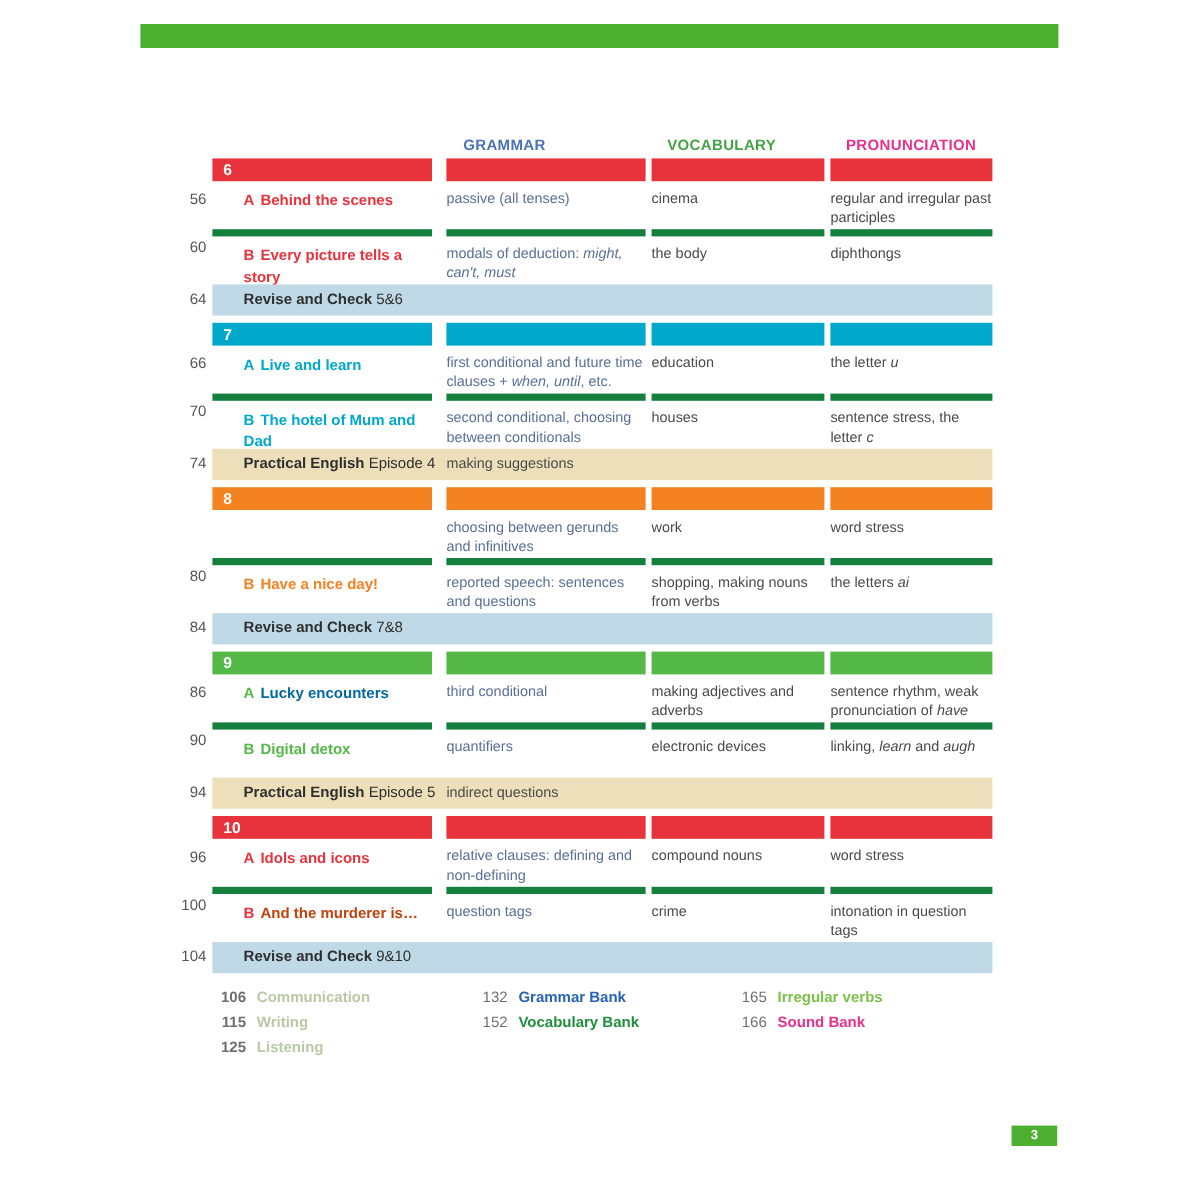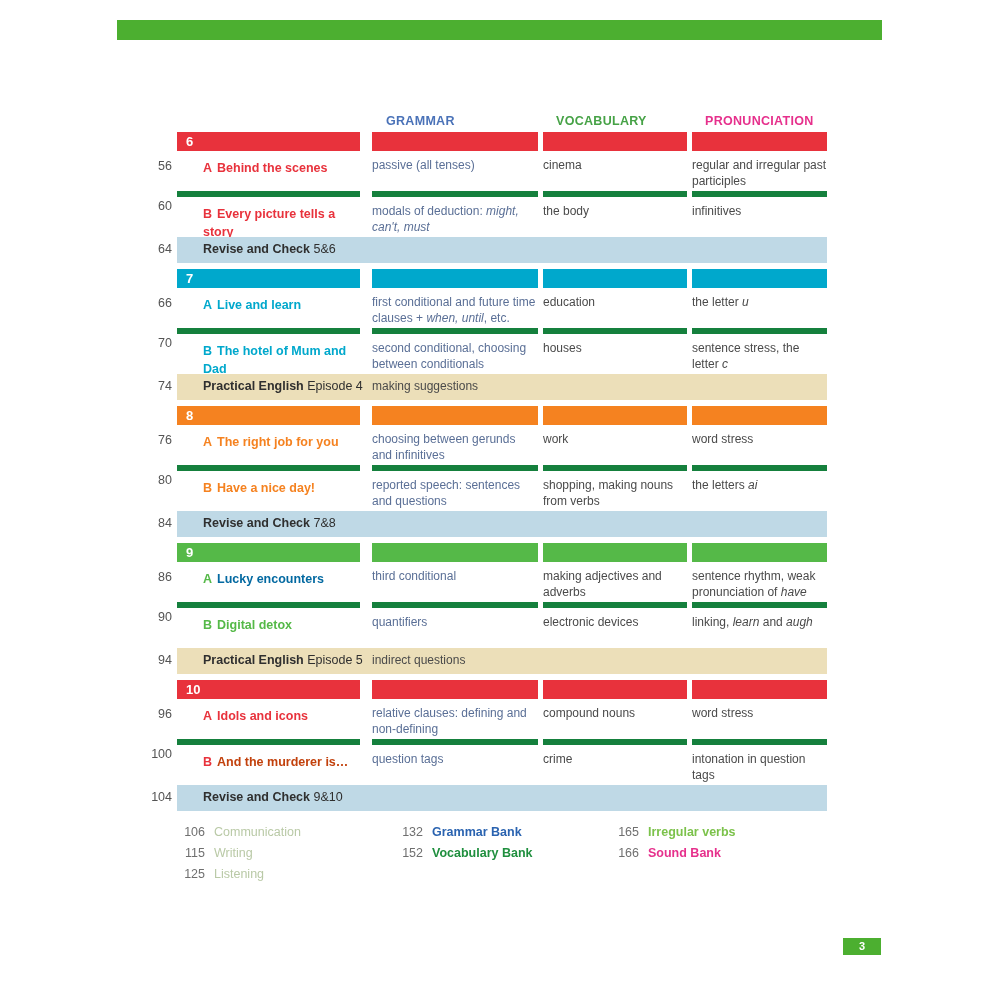--- a/index.html
+++ b/index.html
@@ -140,21 +140,21 @@
     font-size: 12px; color: #4a4a4a;
   }
 
   
   .footer {
     position: absolute;
     left: 177px; top: 822px;
     width: 700px;
   }
   .f-col { position: absolute; top: 0; }
-  .f-col.a { left: 0px; }
+  .f-col.a { left: 0px; font-weight: bold; }
   .f-col.b { left: 218px; }
   .f-col.c { left: 434px; }
   .f-row {
     position: relative;
     height: 21px;
     white-space: nowrap;
   }
   .f-pg {
     display: inline-block;
     width: 28px;
@@ -233,21 +233,21 @@
               <div class="body-txt">the body</div>
             </div>
           </div>
           <div class="cell c1">
             <div class="cell-inner">
               <div class="g-txt">modals of deduction: <em>might, can't, must</em></div>
             </div>
           </div>
           <div class="cell c3">
             <div class="cell-inner">
-              <div class="body-txt">infinitives</div>
+              <div class="body-txt">diphthongs</div>
             </div>
           </div>
         </div>
       </div>
       <div class="band revise">
         <div class="band-bg"></div>
         <div class="band-pg">64</div>
         <div class="band-txt"><b>Revise and Check</b> 5&amp;6</div>
       </div>
       <div class="unit">
@@ -307,23 +307,20 @@
       </div>
       <div class="unit">
         <div class="unit-bar">
           <div class="seg s1" style="background: rgb(245, 130, 32);"></div>
           <div class="seg s2" style="background: rgb(245, 130, 32);"></div>
           <div class="seg s3" style="background: rgb(245, 130, 32);"></div>
           <div class="seg s4" style="background: rgb(245, 130, 32);"></div>
           <div class="unit-num">8</div>
         </div>
         <div class="row" style="height: 40px;">
-          <div class="cell c0">
-            <div class="cell-inner"><span class="pg">76</span><span class="ltr" style="color: rgb(245, 130, 32);">A</span><span class="title" style="color: rgb(245, 130, 32);">The right job for you</span></div>
-          </div>
           <div class="cell c1">
             <div class="cell-inner">
               <div class="g-txt">choosing between gerunds and infinitives</div>
             </div>
           </div>
           <div class="cell c2">
             <div class="cell-inner">
               <div class="body-txt">work</div>
             </div>
           </div>

